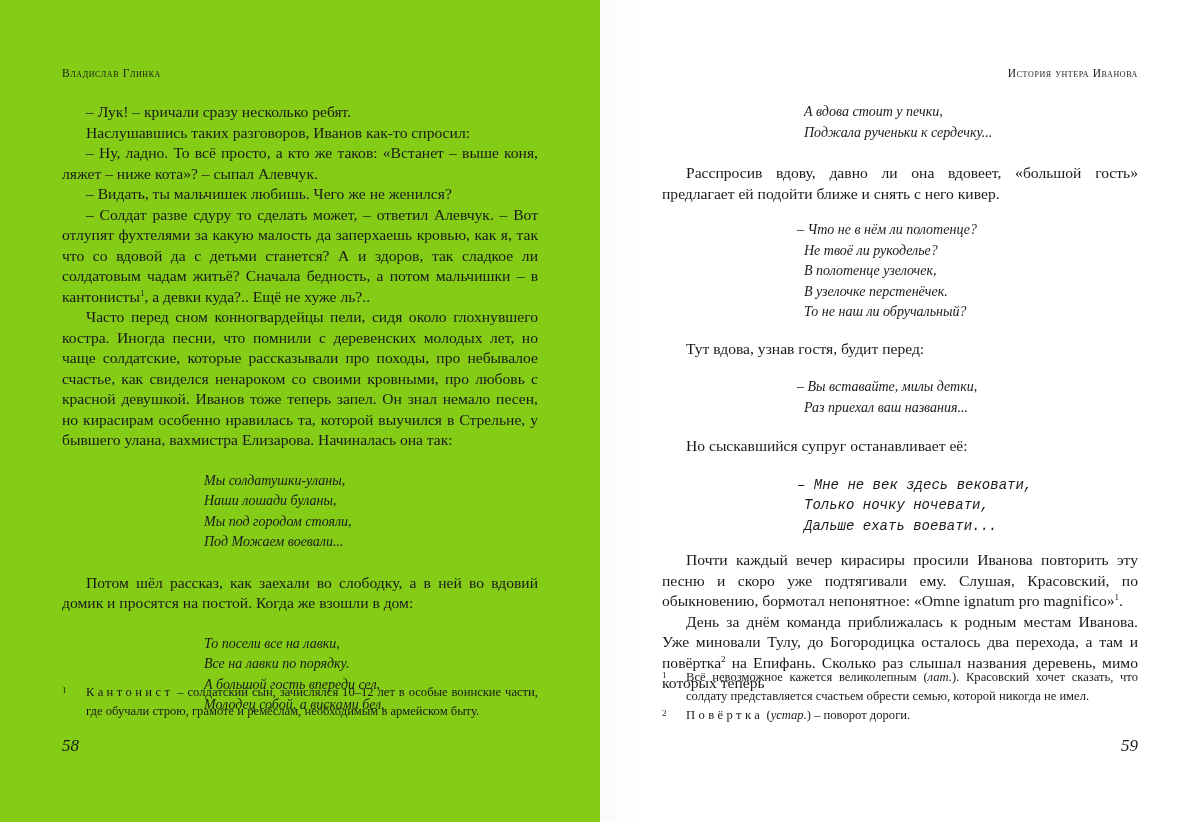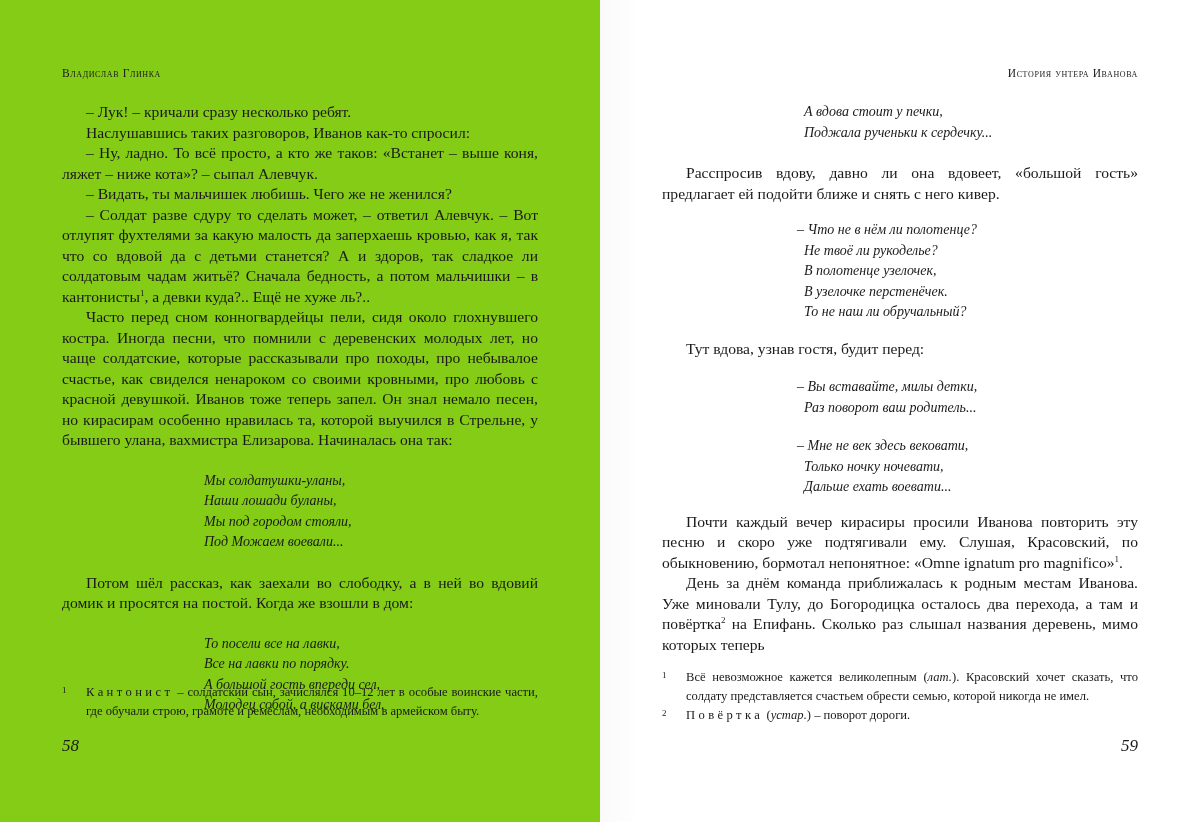--- a/index.html
+++ b/index.html
@@ -168,25 +168,26 @@
         <span class="line">Не твоё ли рукоделье?</span>
         <span class="line">В полотенце узелочек,</span>
         <span class="line">В узелочке перстенёчек.</span>
         <span class="line">То не наш ли обручальный?</span>
       </div>
 
       <p class="para">Тут вдова, узнав гостя, будит перед:</p>
 
       <div class="verse" style="margin: 18px 0 18px 142px;">
         <span class="line dash">– Вы вставайте, милы детки,</span>
-        <span class="line">Раз поворот ваш родитель...</span>
-      </div>
-
-
-      <div class="verse" style="margin: 18px 0 5px 142px;">
+        <span class="line">Раз приехал ваш названия...</span>
+      </div>
+
+      <p class="para">Но сыскавшийся супруг останавливает её:</p>
+
+      <div class="verse" style="margin: 18px 0 5px 142px; font-family: Liberation Mono, monospace;">
         <span class="line dash">– Мне не век здесь вековати,</span>
         <span class="line">Только ночку ночевати,</span>
         <span class="line">Дальше ехать воевати...</span>
       </div>
 
       <p class="para" style="margin-top: 14px;"><span>Почти каждый вечер кирасиры просили Иванова повторить эту песню и скоро уже подтягивали ему. Слушая, Красовский, по обыкновению, бормотал непонятное: «Omne ignatum pro magnifico»</span><sup>1</sup><span>.</span></p>
       <p class="para"><span>День за днём команда приближалась к родным местам Иванова. Уже миновали Тулу, до Богородицка осталось два перехода, а там и повёртка</span><sup>2</sup><span> на Епифань. Сколько раз слышал названия деревень, мимо которых теперь</span></p>
     </div>
 
     <div class="footnotes">

